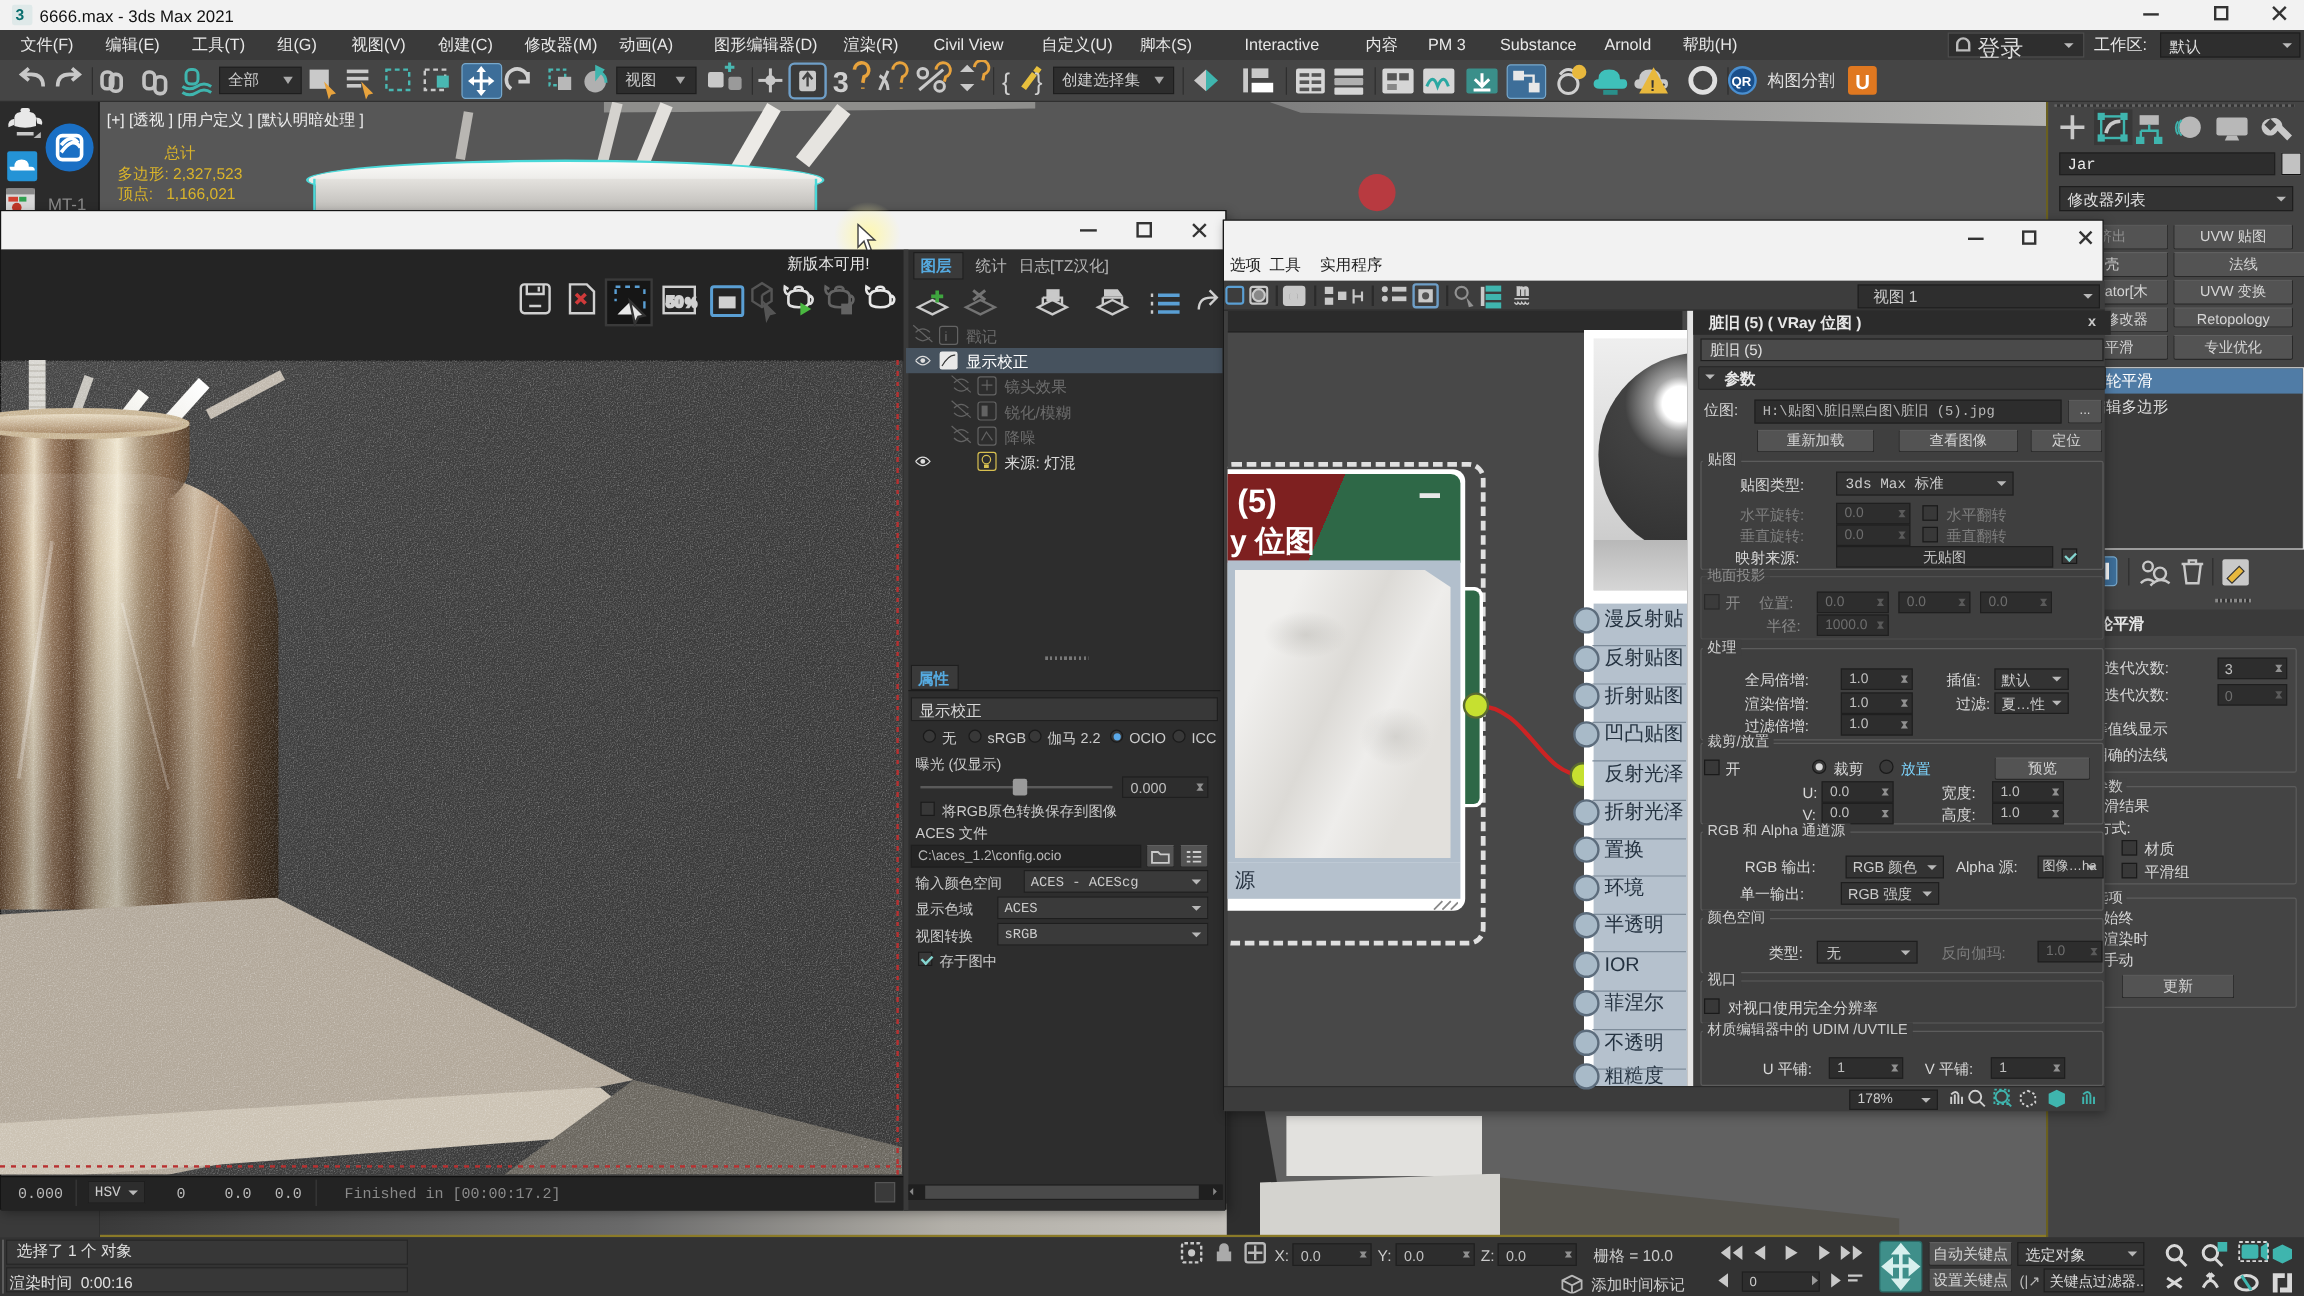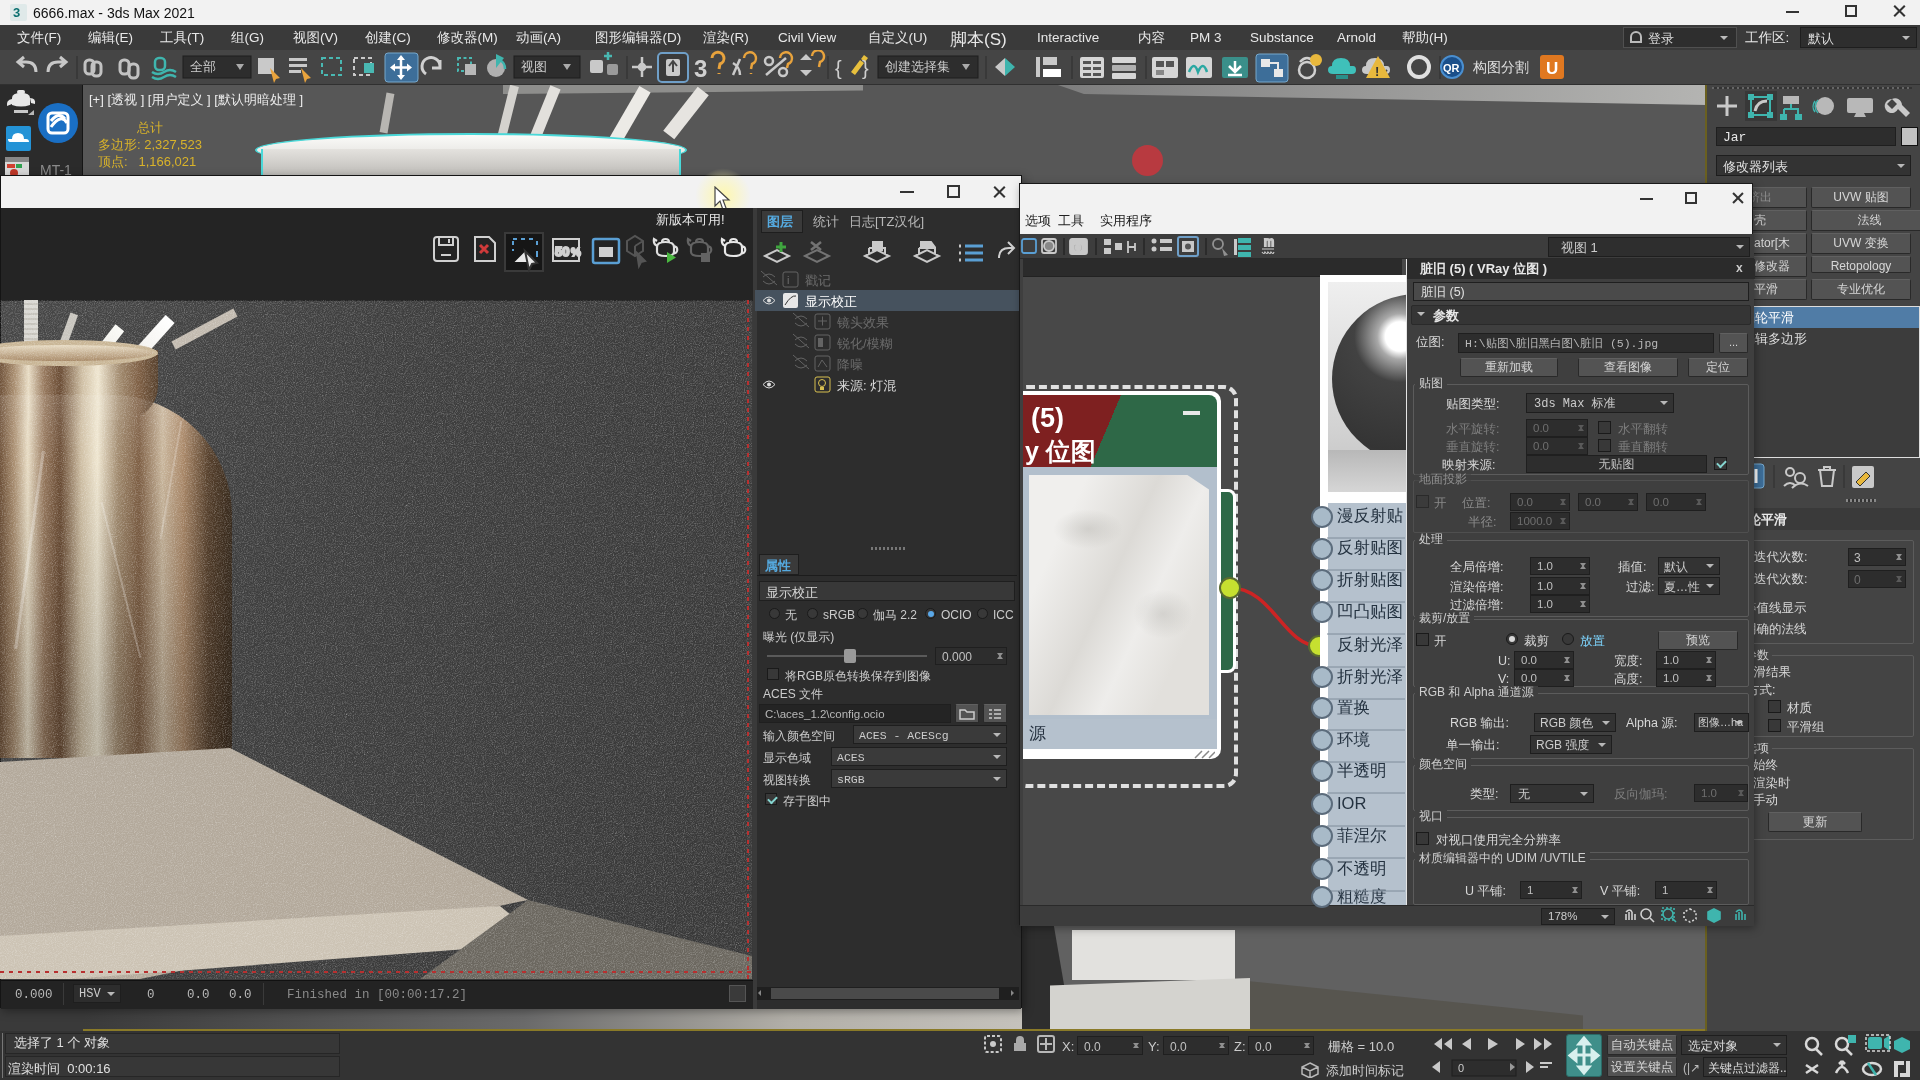--- a/index.html
+++ b/index.html
@@ -39,30 +39,30 @@
 <div class="tx" style="left:160px;top:31px;font-size:13.5px;color:#e8e8e8">工具(T)</div>
 <div class="tx" style="left:231px;top:31px;font-size:13.5px;color:#e8e8e8">组(G)</div>
 <div class="tx" style="left:293px;top:31px;font-size:13.5px;color:#e8e8e8">视图(V)</div>
 <div class="tx" style="left:365px;top:31px;font-size:13.5px;color:#e8e8e8">创建(C)</div>
 <div class="tx" style="left:437px;top:31px;font-size:13.5px;color:#e8e8e8">修改器(M)</div>
 <div class="tx" style="left:516px;top:31px;font-size:13.5px;color:#e8e8e8">动画(A)</div>
 <div class="tx" style="left:595px;top:31px;font-size:13.5px;color:#e8e8e8">图形编辑器(D)</div>
 <div class="tx" style="left:703px;top:31px;font-size:13.5px;color:#e8e8e8">渲染(R)</div>
 <div class="tx" style="left:778px;top:31px;font-size:13.5px;color:#e8e8e8">Civil View</div>
 <div class="tx" style="left:868px;top:31px;font-size:13.5px;color:#e8e8e8">自定义(U)</div>
-<div class="tx" style="left:950px;top:31px;font-size:17px;color:#e8e8e8">脚本(S)</div>
+<div class="tx" style="left:950px;top:31px;font-size:13px;color:#e8e8e8">脚本(S)</div>
 <div class="tx" style="left:1037px;top:31px;font-size:13.5px;color:#e8e8e8">Interactive</div>
 <div class="tx" style="left:1138px;top:31px;font-size:13.5px;color:#e8e8e8">内容</div>
 <div class="tx" style="left:1190px;top:31px;font-size:13.5px;color:#e8e8e8">PM 3</div>
 <div class="tx" style="left:1250px;top:31px;font-size:13.5px;color:#e8e8e8">Substance</div>
 <div class="tx" style="left:1337px;top:31px;font-size:13.5px;color:#e8e8e8">Arnold</div>
 <div class="tx" style="left:1402px;top:31px;font-size:13.5px;color:#e8e8e8">帮助(H)</div>
 <div class="ab" style="left:1623px;top:27px;width:114px;height:21px;background:#2e2e2e;border:1px solid #505050"></div>
 <div class="ab" style="left:1630px;top:31px;width:12px;height:12px;border:2px solid #bbb;border-radius:50% 50% 0 0"></div>
-<div class="tx" style="left:1648px;top:32px;font-size:13px;color:#ddd">登录</div>
+<div class="tx" style="left:1648px;top:32px;font-size:19px;color:#ddd">登录</div>
 <div class="dot3" style="left:1720px;top:36px;border-top-color:#bbb;border-bottom:0"></div>
 <div class="tx" style="left:1745px;top:31px;font-size:13.5px;color:#e8e8e8">工作区:</div>
 <div class="ab" style="left:1800px;top:27px;width:117px;height:21px;background:#2e2e2e;border:1px solid #1e1e1e"></div>
 <div class="tx" style="left:1808px;top:32px;font-size:13px;color:#ddd">默认</div>
 <div class="dot3" style="left:1902px;top:36px;border-top-color:#bbb;border-bottom:0"></div>
 
 <div class="ab" style="left:0;top:50px;width:1920px;height:35px;background:#454545;border-bottom:1px solid #303030"></div>
 <svg class="ab" style="left:0;top:50px" width="1920" height="35" viewBox="0 0 1920 35">
 <g stroke="#c8c8c8" stroke-width="3" fill="none">
 <path d="M36 22 Q36 12 26 12 L20 12 M24 7 L18 12 L24 17"></path>
@@ -745,21 +745,21 @@
 
     <div class="ab" style="left:297px;top:16px;width:89px;height:630px;background:#fff"></div>
     <div class="ab" style="left:305px;top:23px;width:81px;height:210px;background:linear-gradient(#efefef,#d2d2d2 70%,#c2c2c2);overflow:hidden">
       <div class="ab" style="left:4px;top:12px;width:170px;height:170px;border-radius:50%;background:radial-gradient(circle at 40% 25%,#ffffff 0 9%,#a8a8a8 14%,#424242 28%,#343434 70%,#5e5e5e 100%)"></div>
       <div class="ab" style="left:0px;top:168px;width:81px;height:42px;background:linear-gradient(#b8b8b8,#d6d6d6)"></div>
     </div>
     <div class="ab" id="slots" style="left:305px;top:244px;width:81px;height:402px;background:#b5c1cd"></div>
 
   </div>
 
-  <div class="ab" id="ppan" style="left:386px;top:75px;width:348px;height:646px;background:#3f3f3f;border-left:1px solid #e5e5e5">
+  <div class="ab" id="ppan" style="left:386px;top:75px;width:348px;height:646px;background:#3f3f3f;border-left:5px solid #e5e5e5">
     <div class="ab" style="left:0;top:0;width:348px;height:20px;background:#2b2b2b"></div>
     <div class="tx" style="left:13px;top:3px;font-size:13px;font-weight:bold;color:#e8e8e8">脏旧 (5) ( VRay 位图 )</div>
     <div class="tx" style="left:329px;top:3px;font-size:12px;font-weight:bold;color:#ccc">x</div>
     <div class="fld" style="left:6px;top:23px;width:336px;height:19px;background:#4a4a4a"></div>
     <div class="tx" style="left:14px;top:27px;font-size:12.5px;color:#e0e0e0">脏旧 (5)</div>
     <div class="ab" style="left:4px;top:46px;width:340px;height:20px;background:#353535;border:1px solid #2a2a2a;border-radius:2px"></div>
     <div class="dot3" style="left:10px;top:53px;border-top-color:#bbb;border-bottom:0"></div>
     <div class="tx" style="left:26px;top:50px;font-size:13px;font-weight:bold;color:#e8e8e8">参数</div>
     <div class="tx" style="left:9px;top:77px;font-size:12.5px;color:#d8d8d8">位图:</div>
     <div class="fld" style="left:51px;top:74px;width:256px;height:20px"></div>

